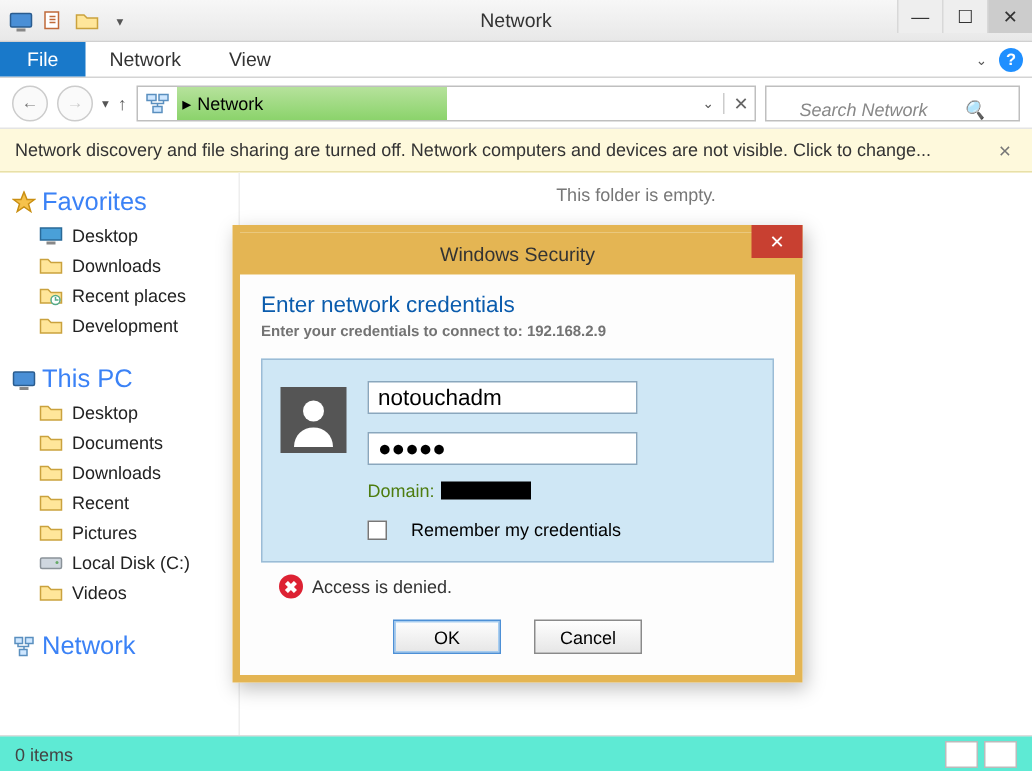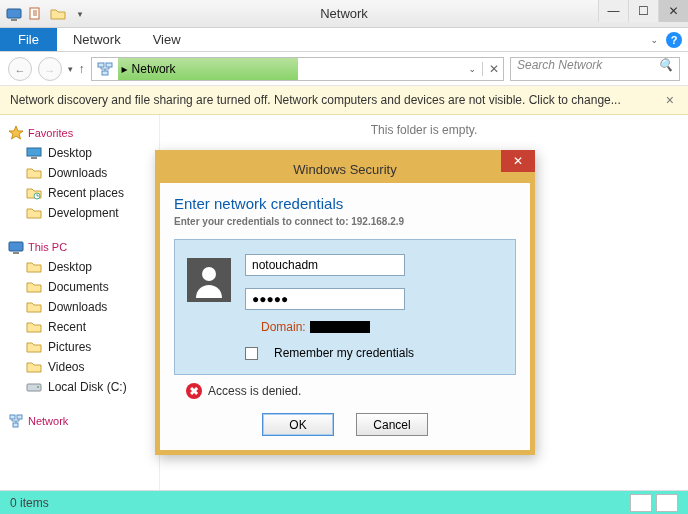--- a/index.html
+++ b/index.html
@@ -22,32 +22,32 @@
 .help-ic { width: 16px; height: 16px; border-radius: 50%; background: #1f8fff; color: #fff; font-size: 11px; display: flex; align-items: center; justify-content: center; font-weight: bold; }
 
 
 .navbar { height: 34px; display: flex; align-items: center; gap: 6px; padding: 0 8px; border-bottom: 1px solid #e4e4e4; }
 .navbtn { width: 24px; height: 24px; border: 1px solid #ccc; border-radius: 50%; display: flex; align-items: center; justify-content: center; color: #777; font-size: 11px; background: #fafafa; }
 .addr { flex: 1; height: 24px; border: 1px solid #bfbfbf; display: flex; align-items: center; background: #fff; }
 .addr-icon { width: 18px; height: 18px; margin: 0 4px; }
 .addr-fill { background: linear-gradient(#b6e29c, #8bd36b); color: #000; height: 100%; display: flex; align-items: center; padding: 0 8px 0 4px; flex: 0 0 180px; font-size: 12px; }
 .addr-rest { flex: 1; }
 .addr-right { display: flex; align-items: center; padding-right: 4px; gap: 6px; color: #666; }
-.search { width: 170px; height: 24px; border: 1px solid #bfbfbf; display: flex; align-items: flex-start; padding: 0 6px; color: #888; font-style: italic; gap: 6px; }
+.search { width: 170px; height: 24px; border: 1px solid #bfbfbf; display: flex; align-items: flex-end; padding: 0 22px; color: #888; font-style: italic; gap: 6px; }
 .search span.ph { flex: 1; font-style: italic; }
 
 
 .infobar { background: #fef9dc; border-bottom: 1px solid #e8e0a8; padding: 6px 10px; font-size: 12px; color: #333; display: flex; align-items: center; }
 .infobar .ibx { margin-left: auto; color: #777; font-size: 14px; padding: 0 4px; }
 
 
 .main { display: flex; height: 380px; }
 .sidebar { width: 160px; border-right: 1px solid #eee; padding: 8px 4px; overflow: hidden; }
 .tree-group { margin-bottom: 14px; }
-.tree-head { display: flex; align-items: center; gap: 4px; font-size: 11px; color: #be185d; padding: 2px 4px; }
+.tree-head { display: flex; align-items: center; gap: 4px; font-size: 17px; color: #3b82f6; padding: 2px 4px; }
 .tree-item { display: flex; align-items: center; gap: 6px; font-size: 12px; color: #222; padding: 2px 4px 2px 22px; }
 .ic16 { width: 16px; height: 16px; flex-shrink: 0; }
 .star { fill:#f6c24b; stroke:#c98f12; stroke-width:1; }
 .folder { fill:#ffe69a; stroke:#caa23e; stroke-width:1; }
 .pc-ic { fill:#4a8fd6; stroke:#2a5c8f; stroke-width:1; }
 .drive { fill:#cfd7df; stroke:#8a9299; stroke-width:1; }
 .net-ic rect{ fill:#cfe7ff; stroke:#5a8fbf;}
 .content { flex: 1; text-align: center; color: #777; padding-top: 8px; font-size: 12px; }
 
 
@@ -59,22 +59,22 @@
 .dialog { position: absolute; left: 155px; top: 150px; width: 380px; border: 5px solid #e4b553; background: #fff; box-shadow: 2px 4px 12px rgba(0,0,0,.25); }
 .dlg-title { height: 28px; background: #e4b553; display: flex; align-items: center; justify-content: center; position: relative; font-size: 13px; color: #333; }
 .dlg-close { position: absolute; right: -5px; top: -5px; width: 34px; height: 22px; background: #c84031; color: #fff; display: flex; align-items: center; justify-content: center; font-size: 12px; }
 .dlg-inner { padding: 12px 14px 14px 14px; background: #fdfdfd; }
 .dlg-h { color: #0b5cad; font-size: 15px; margin-bottom: 4px; }
 .dlg-sub { font-size: 10px; color: #737373; margin-bottom: 12px; font-weight: bold; }
 .cred-box { border: 1px solid #9bbcd6; background: #cfe7f5; padding: 14px 16px 14px 12px; display: flex; gap: 14px; }
 .avatar { width: 44px; height: 44px; background: #555; display: flex; align-items: center; justify-content: center; margin-top: 4px; }
 .avatar svg { fill: #fff; }
 .cred-fields { flex: 1; display: flex; flex-direction: column; gap: 12px; }
-.cred-in { width: 160px; height: 22px; border: 1px solid #8aa7bd; background: #fff; padding: 2px 6px; font-size: 12px; }
-.domain { font-size: 12px; color: #c2410c; display: flex; align-items: center; gap: 4px; margin-top: -2px; margin-left: 16px; }
+.cred-in { width: 180px; height: 22px; border: 1px solid #8aa7bd; background: #fff; padding: 2px 6px; font-size: 15px; }
+.domain { font-size: 12px; color: #4d7c0f; display: flex; align-items: center; gap: 4px; margin-top: -2px; }
 .domain .redact { background: #000; width: 60px; height: 12px; display: inline-block; }
 .remember { font-size: 12px; display: flex; align-items: center; gap: 16px; }
 .remember .cb { width: 13px; height: 13px; border: 1px solid #777; background: #fff; }
 .err-row { display: flex; align-items: center; gap: 6px; padding: 8px 0 4px 12px; font-size: 12px; color: #333; }
 .err-ic { width: 16px; height: 16px; border-radius: 50%; background: #d23; display: flex; align-items: center; justify-content: center; color: #fff; font-size: 11px; font-weight: bold; }
 .dlg-btns { display: flex; justify-content: center; gap: 22px; padding-top: 10px; }
 .dlg-btn { width: 72px; height: 23px; border: 1px solid #8a8a8a; background: linear-gradient(#fefefe,#e6e6e6); font-size: 12px; display: flex; align-items: center; justify-content: center; }
 .dlg-btn.ok { border-color: #4d90d6; box-shadow: 0 0 0 1px #a7cdf0 inset; }
 .chev { color:#555; font-size:9px; }
 </style>
@@ -227,30 +227,30 @@
           <span>Recent</span>
         </div>
       <div class="tree-item">
           <svg class="ic16" viewBox="0 0 16 16">
             <path class="folder" d="M1 4h5l2 2h7v7H1z"></path>
           </svg>
           <span>Pictures</span>
         </div>
       <div class="tree-item">
           <svg class="ic16" viewBox="0 0 16 16">
-            <path class="folder" d="M1 4h5l2 2h7v7H1z"></path>
-          </svg>
-          <span>Videos</span>
-        </div>
-      <div class="tree-item">
-          <svg class="ic16" viewBox="0 0 16 16">
             <rect class="drive" x="1" y="5" width="14" height="7" rx="1"></rect>
             <circle cx="12" cy="8" r="1" fill="#6a6"></circle>
           </svg>
           <span>Local Disk (C:)</span>
+        </div>
+      <div class="tree-item">
+          <svg class="ic16" viewBox="0 0 16 16">
+            <path class="folder" d="M1 4h5l2 2h7v7H1z"></path>
+          </svg>
+          <span>Videos</span>
         </div>
     </div>
 
     <div class="tree-group">
       <div class="tree-head">
         <svg class="ic16 net-ic" viewBox="0 0 16 16">
             <rect x="2" y="2" width="5" height="4"></rect>
             <rect x="9" y="2" width="5" height="4"></rect>
             <rect x="5" y="10" width="5" height="4"></rect>
             <path d="M4 6v2h7V6M8 8v2" stroke="#5a8fbf" fill="none"></path>

